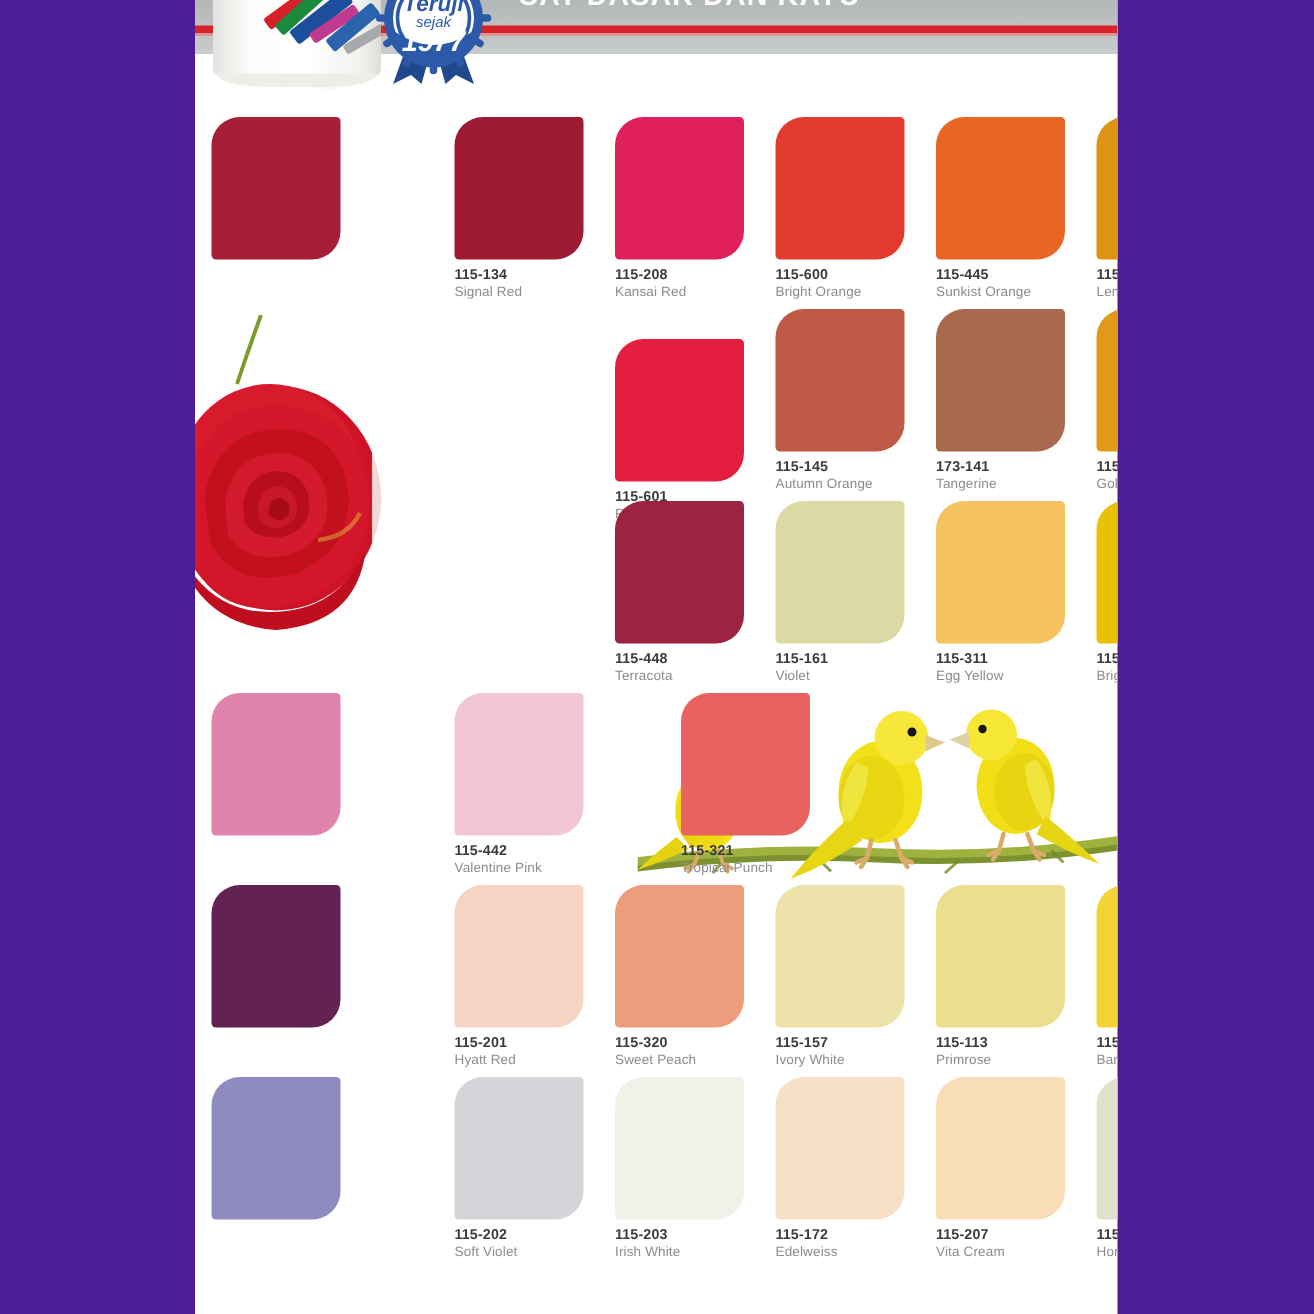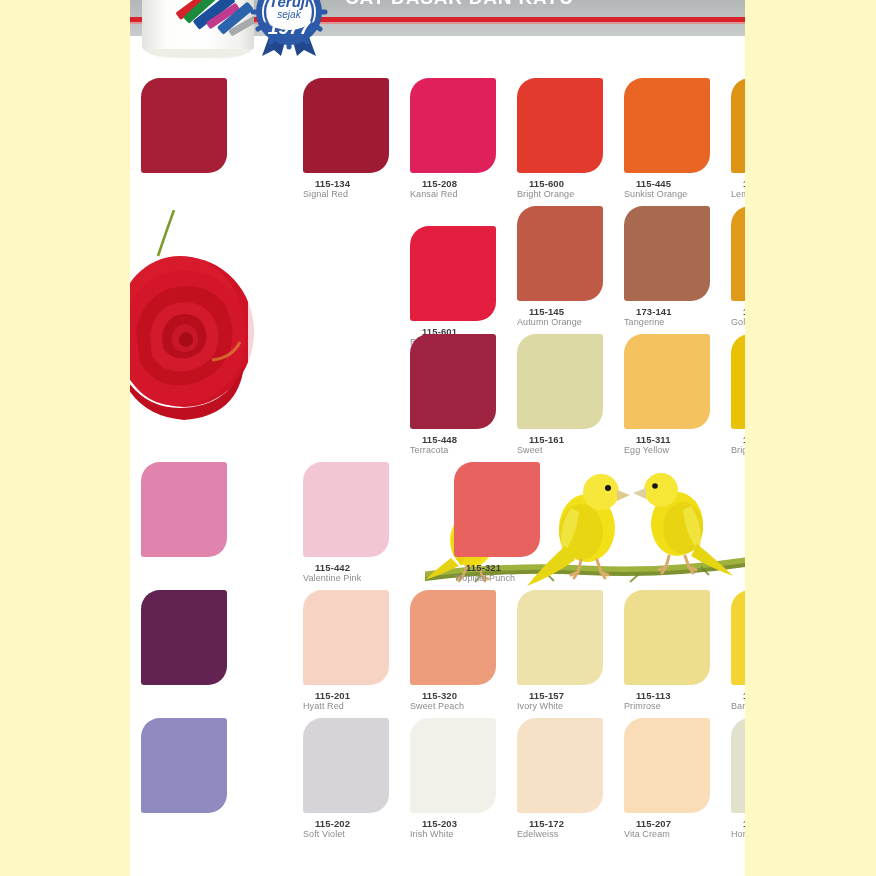--- a/index.html
+++ b/index.html
@@ -1,17 +1,17 @@
 <!DOCTYPE html>
 <html><head>
 <meta charset="utf-8">
 <style>
   html,body{margin:0;padding:0;background:#ffffff;}
   body{font-family:"Liberation Sans","DejaVu Sans",sans-serif;}
-  #page{position:relative;width:876px;height:876px;background:#fef9c3;overflow:hidden;}
+  #page{position:relative;width:876px;height:876px;background:#4c1d95;overflow:hidden;}
 
   
   #sheet{position:absolute;left:130px;top:0;width:615px;height:876px;background:#ffffff;overflow:hidden;}
 
   
   .hdr{position:absolute;left:0;top:0;width:100%;height:36px;background:#b9bdbd;overflow:hidden;}
   .hdr-grad{position:absolute;inset:0;background:linear-gradient(180deg,#b3b7b7 0%,#bec2c2 55%,#c9cccc 100%);}
   .hdr-stripe{position:absolute;left:0;top:17px;width:100%;height:5px;background:#d8232a;}
   .hdr-stripe2{position:absolute;left:0;top:22px;width:100%;height:2px;background:#e8868a;opacity:.75;}
   .hdr-title{position:absolute;left:215px;top:-13px;font-size:19px;font-weight:bold;letter-spacing:.8px;color:#ffffff;white-space:nowrap;}
@@ -26,21 +26,21 @@
 
   
   .seal{position:absolute;left:118px;top:-24px;width:82px;height:82px;}
   .seal svg{display:block;}
 
   
   .grid{position:absolute;left:0;top:78px;width:615px;}
   .row{position:relative;height:128px;}
   .cell{position:absolute;top:0;width:107px;height:128px;}
   .sw{position:absolute;left:0;top:0;width:86px;height:95px;border-radius:19px 3px 19px 3px;}
-  .code{position:absolute;left:12px;top:100px;font-size:9.5px;font-weight:bold;color:#3b3b3b;letter-spacing:.1px;white-space:nowrap;}
+  .code{position:absolute;left:0;top:100px;font-size:9.5px;font-weight:bold;color:#3b3b3b;letter-spacing:.1px;white-space:nowrap;}
   .nm{position:absolute;left:0;top:111px;font-size:9px;color:#8c8c8c;letter-spacing:.1px;white-space:nowrap;}
 
   
   .photo{position:absolute;overflow:hidden;pointer-events:none;}
   #rose{left:-8px;top:210px;width:160px;height:255px;}
   #birds{left:295px;top:462px;width:320px;height:132px;}
 </style>
 </head>
 <body>
 
@@ -248,21 +248,21 @@
         </div>
         <div class="row">
           <div class="cell" style="left: 280px;">
             <div class="sw" style="background: rgb(158, 35, 64);"></div>
             <div class="code">115-448</div>
             <div class="nm">Terracota</div>
           </div>
           <div class="cell" style="left: 387px;">
             <div class="sw" style="background: rgb(220, 217, 164);"></div>
             <div class="code">115-161</div>
-            <div class="nm">Sweet</div>
+            <div class="nm">Violet</div>
           </div>
           <div class="cell" style="left: 494px;">
             <div class="sw" style="background: rgb(244, 194, 94);"></div>
             <div class="code">115-311</div>
             <div class="nm">Egg Yellow</div>
           </div>
           <div class="cell" style="left: 601px;">
             <div class="sw" style="background: rgb(233, 193, 6);"></div>
             <div class="code">115-312</div>
             <div class="nm">Bright Yellow</div>

